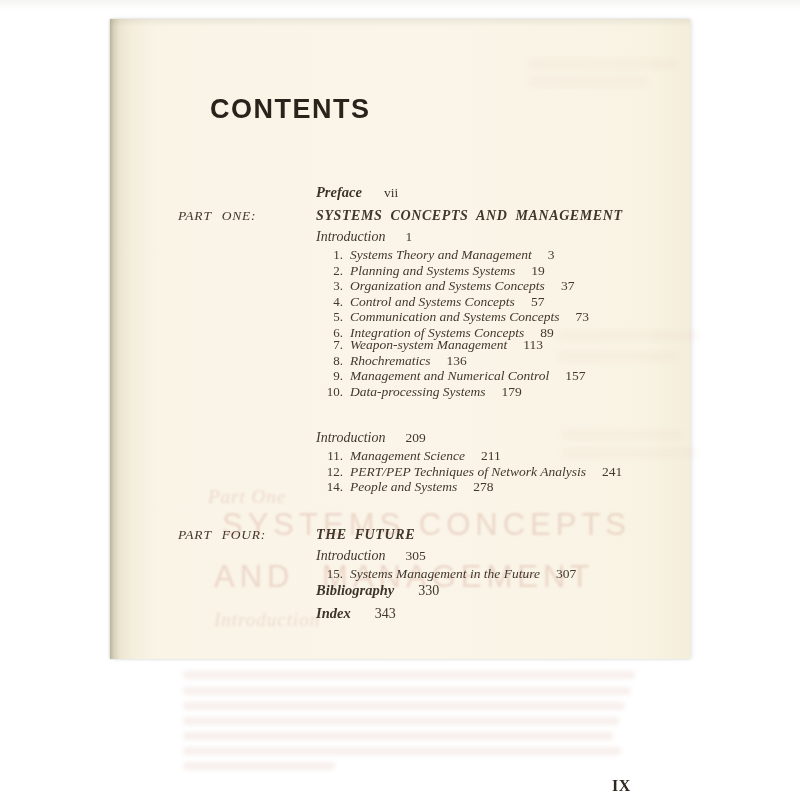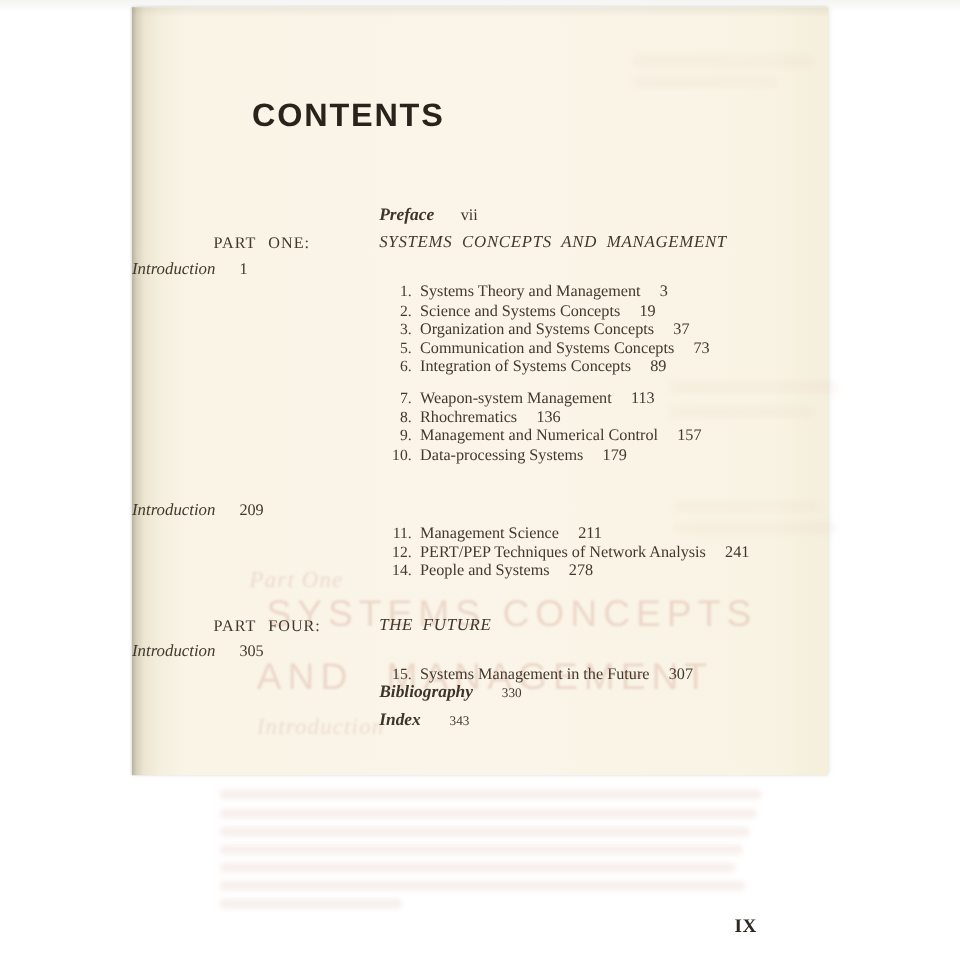--- a/index.html
+++ b/index.html
@@ -3,21 +3,21 @@
 <meta charset="utf-8">
 <style>
   html,body{margin:0;padding:0;}
   body{
     width:800px;height:800px;position:relative;overflow:hidden;
     background:#ffffff;
     font-family:"Liberation Serif","DejaVu Serif",serif;
   }
   .photo{position:absolute;inset:0;background:linear-gradient(180deg,#f4f4f2 0px,#ffffff 10px);}
   .page{
-    position:absolute;left:110px;top:6px;width:580px;height:640px;
+    position:absolute;left:110px;top:19px;width:580px;height:640px;
     background:
       linear-gradient(180deg, rgba(120,110,85,0.10) 0px, rgba(120,110,85,0) 8px),
       linear-gradient(90deg,#b9b49d 0px,#d8d2bc 4px,#ece5d1 10px,#f4eedd 22px,#f9f4e6 45px,#faf5e8 55%,#f8f3e3 92%,#f4eedb 100%);
     box-shadow:2px 0 4px rgba(0,0,0,0.10), -1px 0 2px rgba(0,0,0,0.12);
   }
   .contents-title{
     position:absolute;left:100px;top:75px;margin:0;
     font-family:"Liberation Sans","DejaVu Sans",sans-serif;
     font-weight:700;font-size:27px;letter-spacing:1.5px;color:#292younger;
     color:#2a231c;
@@ -25,36 +25,36 @@
   
   .toc{position:absolute;inset:0;color:#42382c;padding-left:15px;}
   .prow,.chrow{font-size:13.5px;}
   .preface-row{position:absolute;left:206px;top:164px;}
   .bold-it{font-style:italic;font-weight:700;font-size:14.5px;color:#3e352a;}
   .pnum{font-style:normal;margin-left:22px;font-size:13.5px;color:#42382c;}
   .part{position:absolute;left:0;width:100%;}
   .phead{position:relative;height:16px;margin-bottom:5px;}
   .plabel{
     position:absolute;left:68px;top:0;
-    font-size:13.5px;letter-spacing:0.8px;word-spacing:6px;color:#41372b;text-align:right;
+    font-style:italic;font-size:13.5px;letter-spacing:0.8px;word-spacing:6px;color:#41372b;text-align:right;
   }
   .ptitle{
     position:absolute;left:206px;top:0;
-    font-style:italic;font-size:14px;letter-spacing:0.6px;word-spacing:4px;color:#41372b;
-  }
-  .pintro{margin-bottom:2px;line-height:16px;}
+    font-style:italic;font-size:14px;letter-spacing:0.6px;word-spacing:4px;color:#41372b;font-weight:bold;
+  }
+  .pintro{margin-left:206px;margin-bottom:2px;line-height:16px;}
   .ilabel{font-style:italic;font-size:14px;color:#42382c;}
   .pintro .pnum{margin-left:20px;}
   .chapters{margin-left:206px;}
   .chrow{line-height:15.6px;white-space:nowrap;}
   .chnum{display:inline-block;width:27px;text-align:right;margin-right:7px;font-size:13px;color:#42382c;}
-  .chtitle{color:#42382c;}
+  .chtitle{font-style:italic;color:#42382c;}
   .chrow .pnum{margin-left:16px;}
   .backrow{position:absolute;left:206px;white-space:nowrap;}
-  .backrow .pnum{margin-left:24px;font-size:11px;}
+  .backrow .pnum{margin-left:24px;font-size:14px;}
   .folio{
     position:absolute;left:502px;top:758px;
     font-weight:700;font-size:16px;letter-spacing:0.5px;color:#2e281f;
   }
   
   .bleed{position:absolute;color:#e2bfb2;filter:blur(1px);opacity:0.62;white-space:nowrap;}
   .bleed-part{left:98px;top:467px;font-style:italic;font-size:19px;letter-spacing:1px;opacity:0.5;}
   .bleed-big1{left:112px;top:488px;font-family:"Liberation Sans",sans-serif;font-size:31px;font-weight:400;letter-spacing:5px;opacity:0.55;}
   .bleed-big2{left:104px;top:540px;font-family:"Liberation Sans",sans-serif;font-size:31px;font-weight:400;letter-spacing:5px;word-spacing:14px;opacity:0.55;}
   .bleed-intro{left:104px;top:590px;font-style:italic;font-size:19px;letter-spacing:1px;opacity:0.45;}
@@ -103,27 +103,30 @@
     </div>
     <div class="prow pintro">
       <span class="ilabel">Introduction</span><span class="pnum">1</span>
     </div>
     <div class="chapters">
   <div class="chrow">
     <span class="chnum">1.</span><span class="chtitle">Systems Theory and Management</span><span class="pnum">3</span>
   </div>
 
   <div class="chrow">
-    <span class="chnum">2.</span><span class="chtitle">Science and Systems Concepts</span><span class="pnum">19</span>
+    <span class="chnum">2.</span><span class="chtitle">Planning and Systems Systems</span><span class="pnum">19</span>
   </div>
 
   <div class="chrow">
     <span class="chnum">3.</span><span class="chtitle">Organization and Systems Concepts</span><span class="pnum">37</span>
   </div>
 
+  <div class="chrow">
+    <span class="chnum">4.</span><span class="chtitle">Control and Systems Concepts</span><span class="pnum">57</span>
+  </div>
 
   <div class="chrow">
     <span class="chnum">5.</span><span class="chtitle">Communication and Systems Concepts</span><span class="pnum">73</span>
   </div>
 
   <div class="chrow">
     <span class="chnum">6.</span><span class="chtitle">Integration of Systems Concepts</span><span class="pnum">89</span>
   </div>
 </div>
   </section>

